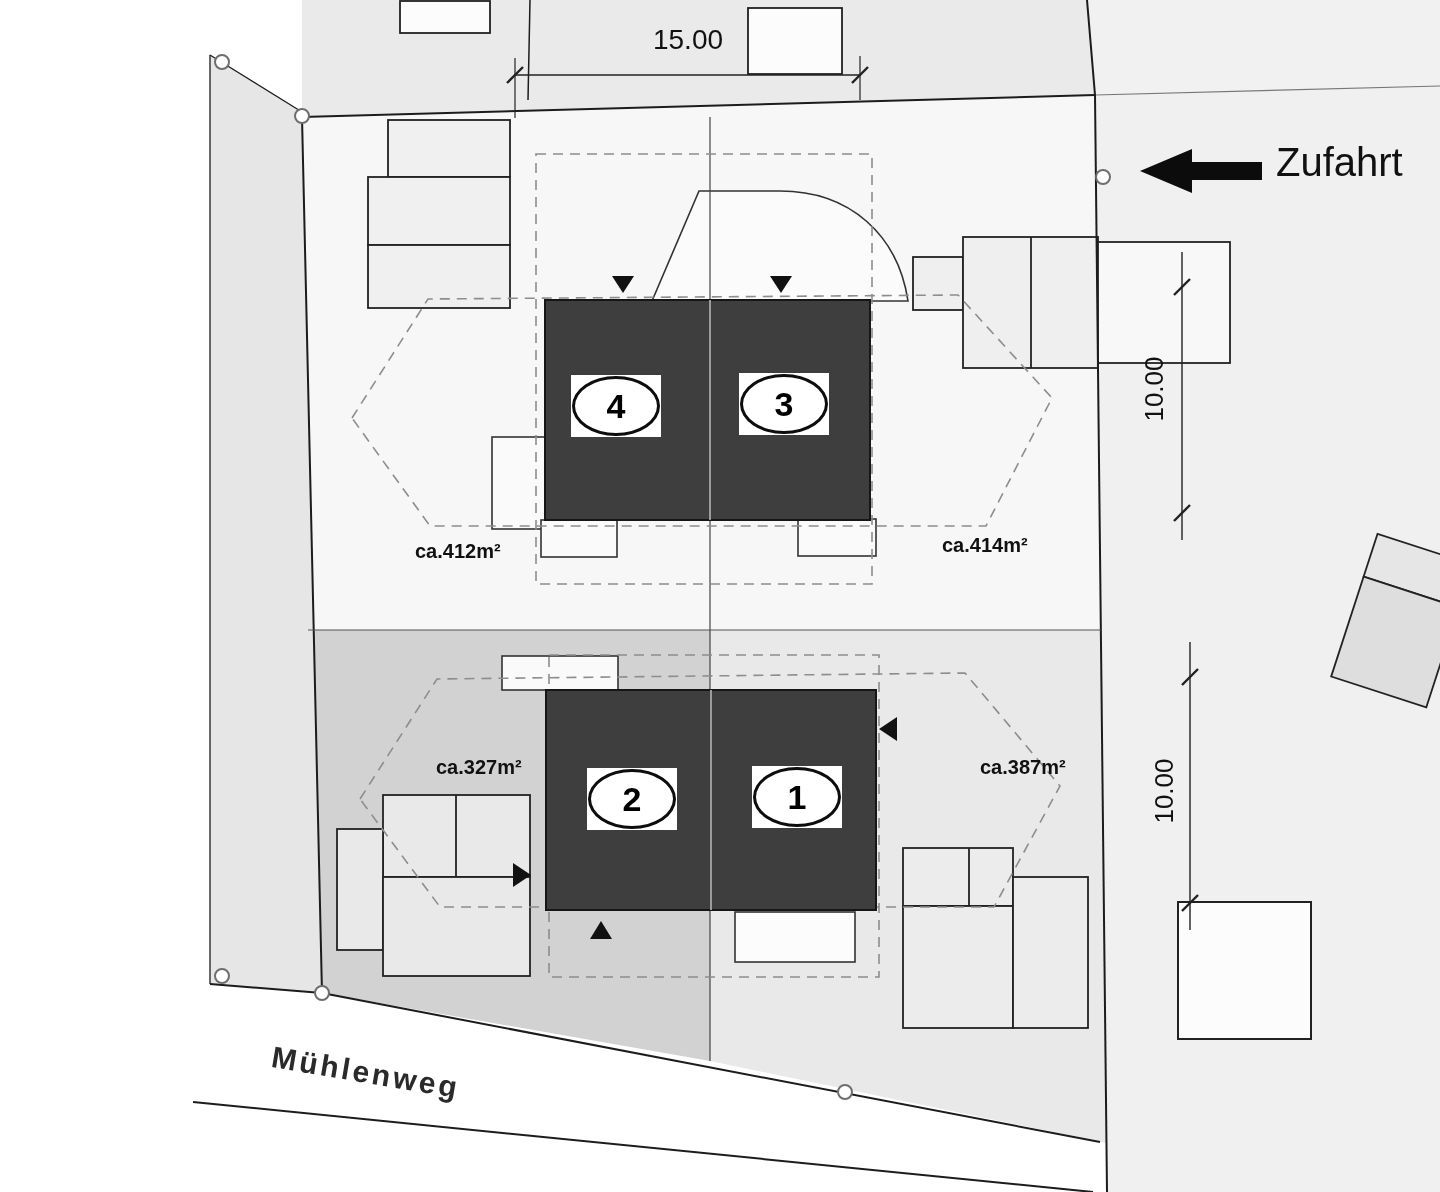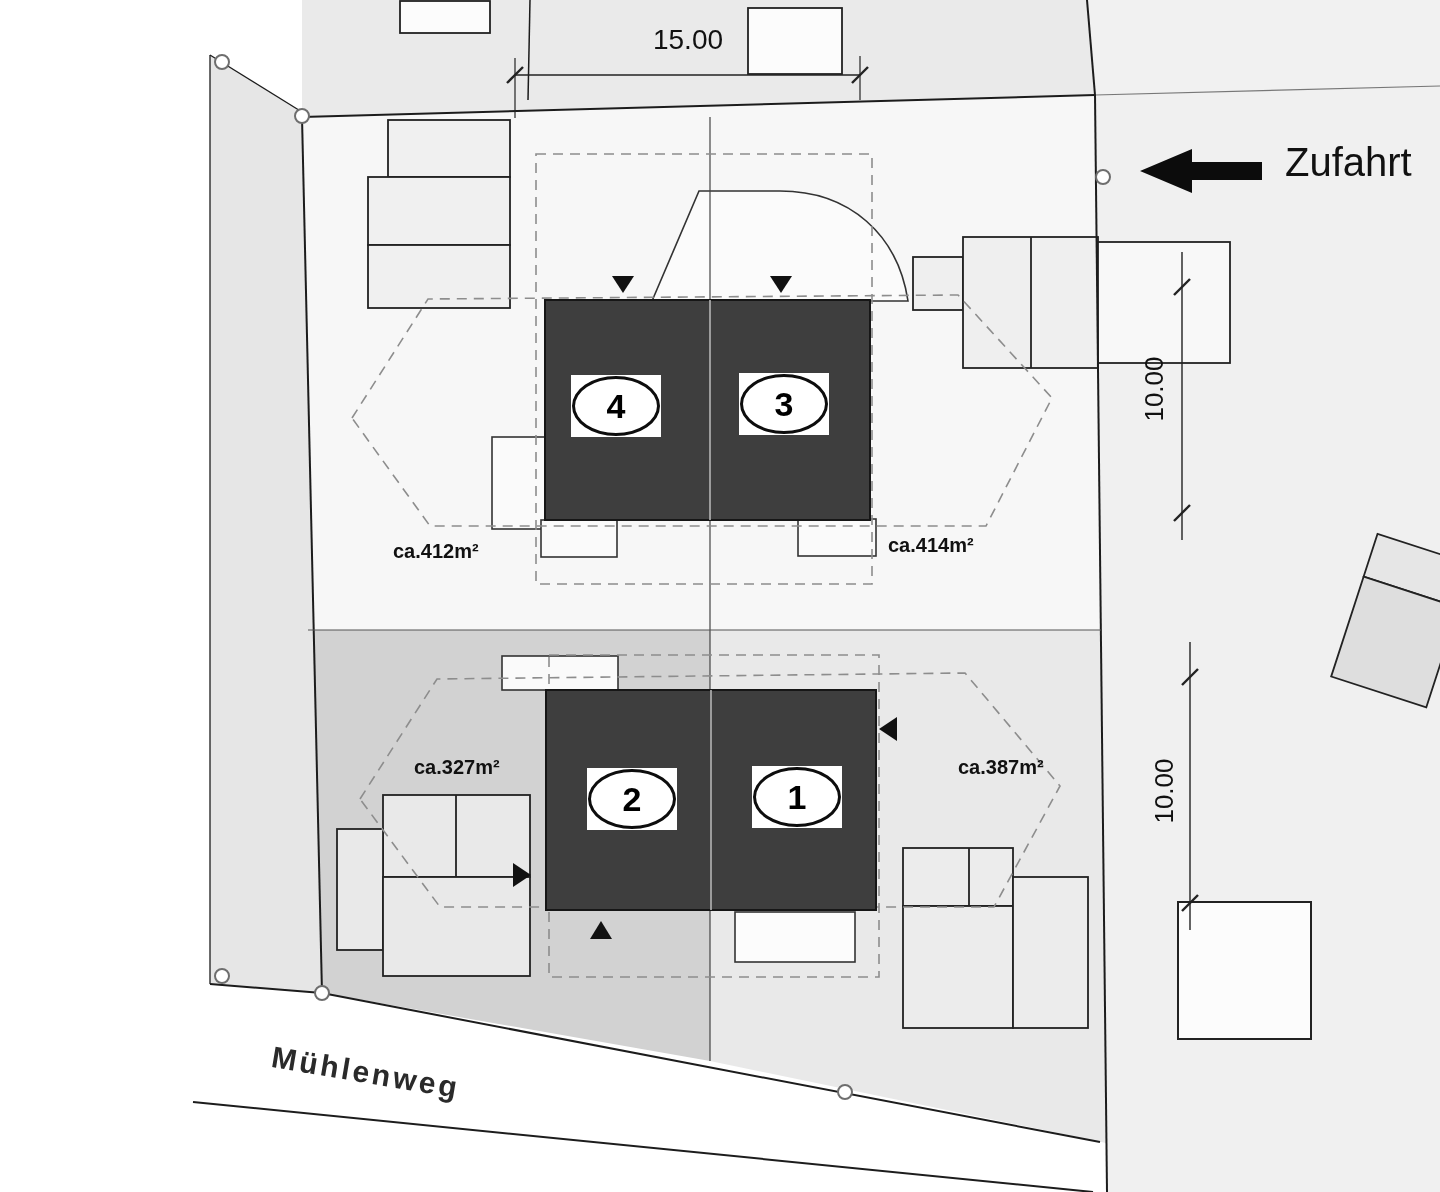--- a/index.html
+++ b/index.html
@@ -1,26 +1,26 @@
 <!DOCTYPE html>
 <html><head>
 <meta charset="utf-8">
 <style>
   html,body{margin:0;padding:0;background:#fff;}
   #stage{position:relative;width:1440px;height:1192px;overflow:hidden;background:#14b8a6;
          font-family:"Liberation Sans",sans-serif;padding-left:8px;}
   #stage svg{position:absolute;left:0;top:0;}
   .lbl{position:absolute;color:#111;white-space:nowrap;font-family:"Liberation Sans",sans-serif;}
   #dim-top{left:618px;top:24px;width:140px;text-align:center;font-size:28px;}
-  #zufahrt-label{left:1276px;top:140px;font-size:40px;margin-left:9px;}
+  #zufahrt-label{left:1276px;top:140px;font-size:40px;}
   #dim-right-1{left:1092px;top:374px;width:124px;height:30px;text-align:center;font-size:26px;transform:rotate(-90deg);}
   #dim-right-2{left:1102px;top:776px;width:124px;height:30px;text-align:center;font-size:26px;transform:rotate(-90deg);}
-  .area-lbl{font-size:20px;font-weight:bold;}
+  .area-lbl{font-size:20px;font-weight:bold;margin-left:22px;}
   #area-412{left:393px;top:540px;}
-  #area-414{left:888px;top:534px;text-align:center;}
+  #area-414{left:920px;top:534px;text-align:center;}
   #area-327{left:414px;top:756px;}
   #area-387{left:958px;top:756px;}
   #street-label{left:272px;top:1040px;font-size:30px;font-weight:bold;letter-spacing:3px;color:#2a2a2a;
                 transform:rotate(9.5deg);transform-origin:left center;}
   .badge{position:absolute;width:90px;height:62px;background:#fff;}
   .badge .ellipse{position:absolute;left:1px;top:1px;right:1px;bottom:1px;border:3.5px solid #0d0d0d;
                   border-radius:50%;display:flex;align-items:center;justify-content:center;
                   font-size:34px;font-weight:bold;background:#fff;}
   #badge-4{left:571px;top:375px;}
   #badge-3{left:739px;top:373px;}

